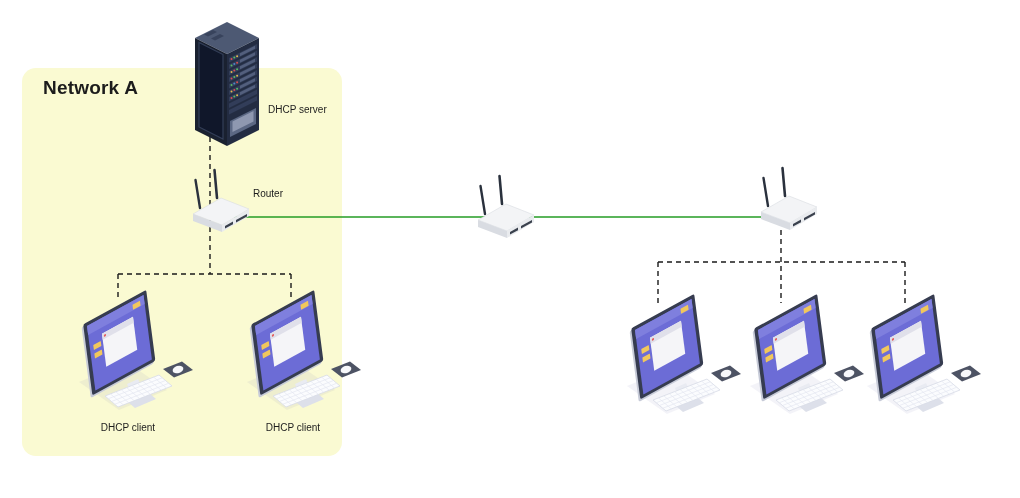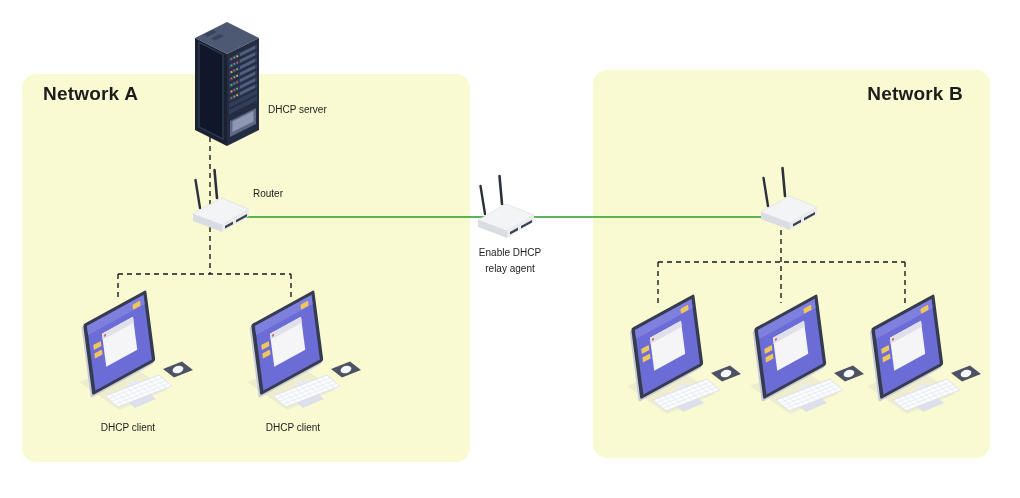--- a/index.html
+++ b/index.html
@@ -1,19 +1,19 @@
 <!DOCTYPE html>
 <html><head>
 <meta charset="utf-8">
 <style>
   html,body{margin:0;padding:0;background:#ffffff;}
   .canvas{position:relative;width:1020px;height:498px;background:#ffffff;overflow:hidden;
           font-family:"Liberation Sans","DejaVu Sans",sans-serif;color:#1c1c1c;}
   .region{position:absolute;background:#FAFAD2;border-radius:14px;z-index:0;}
-  .region-a{left:22px;top:74px;width:448px;height:388px;}
+  .region-a{left:22px;top:68px;width:320px;height:388px;}
   .region-b{left:593px;top:70px;width:397px;height:388px;}
   .region-label{position:absolute;font-size:19px;font-weight:700;letter-spacing:.2px;}
   .region-a .region-label{left:21px;top:9px;}
   .region-b .region-label{right:27px;top:13px;}
   .links{position:absolute;left:0;top:0;z-index:1;}
   .icon{position:absolute;z-index:2;}
   .icon-server{left:189px;top:20px;width:76px;height:130px;}
   .icon-router-a{left:191px;top:168px;width:64px;height:66px;}
   .icon-router-relay{left:476px;top:174px;width:64px;height:66px;}
   .icon-router-b{left:759px;top:166px;width:64px;height:66px;}
@@ -132,23 +132,20 @@
       <ellipse cx="103" cy="85.5" rx="5.5" ry="3.6" fill="#f7f8fb" transform="rotate(-18 103 85.5)"></ellipse>
     </symbol>
   </defs>
 </svg>
 
 <div class="canvas">
 
   <div class="region region-a">
     <div class="region-label">Network A</div>
   </div>
-  <div class="region region-b">
-    <div class="region-label">Network B</div>
-  </div>
 
   <svg class="links" width="1020" height="498">
     <line x1="230" y1="217" x2="768" y2="217" stroke="#249C24" stroke-width="1.3"></line>
     <g fill="none" stroke="#1A1A1A" stroke-width="1.4" stroke-dasharray="5 4">
       <line x1="210" y1="128" x2="210" y2="274"></line>
       <line x1="118" y1="274" x2="291" y2="274"></line>
       <line x1="118" y1="274" x2="118" y2="301"></line>
       <line x1="291" y1="274" x2="291" y2="301"></line>
       <line x1="781" y1="230" x2="781" y2="303"></line>
       <line x1="658" y1="262" x2="905" y2="262"></line>
@@ -180,20 +177,16 @@
     </svg>
   <svg class="icon icon-pc icon-pc-b2" viewBox="0 0 120 132">
       <use href="#sym-pc"></use>
     </svg>
   <svg class="icon icon-pc icon-pc-b3" viewBox="0 0 120 132">
       <use href="#sym-pc"></use>
     </svg>
 
   <div class="node-label lbl-server">DHCP server</div>
   <div class="node-label lbl-router">Router</div>
-  <div class="node-label lbl-relay">
-    <div>Enable DHCP</div>
-    <div>relay agent</div>
-  </div>
   <div class="node-label lbl-client-a1">DHCP client</div>
   <div class="node-label lbl-client-a2">DHCP client</div>
 
 </div>
 
 </body></html>

